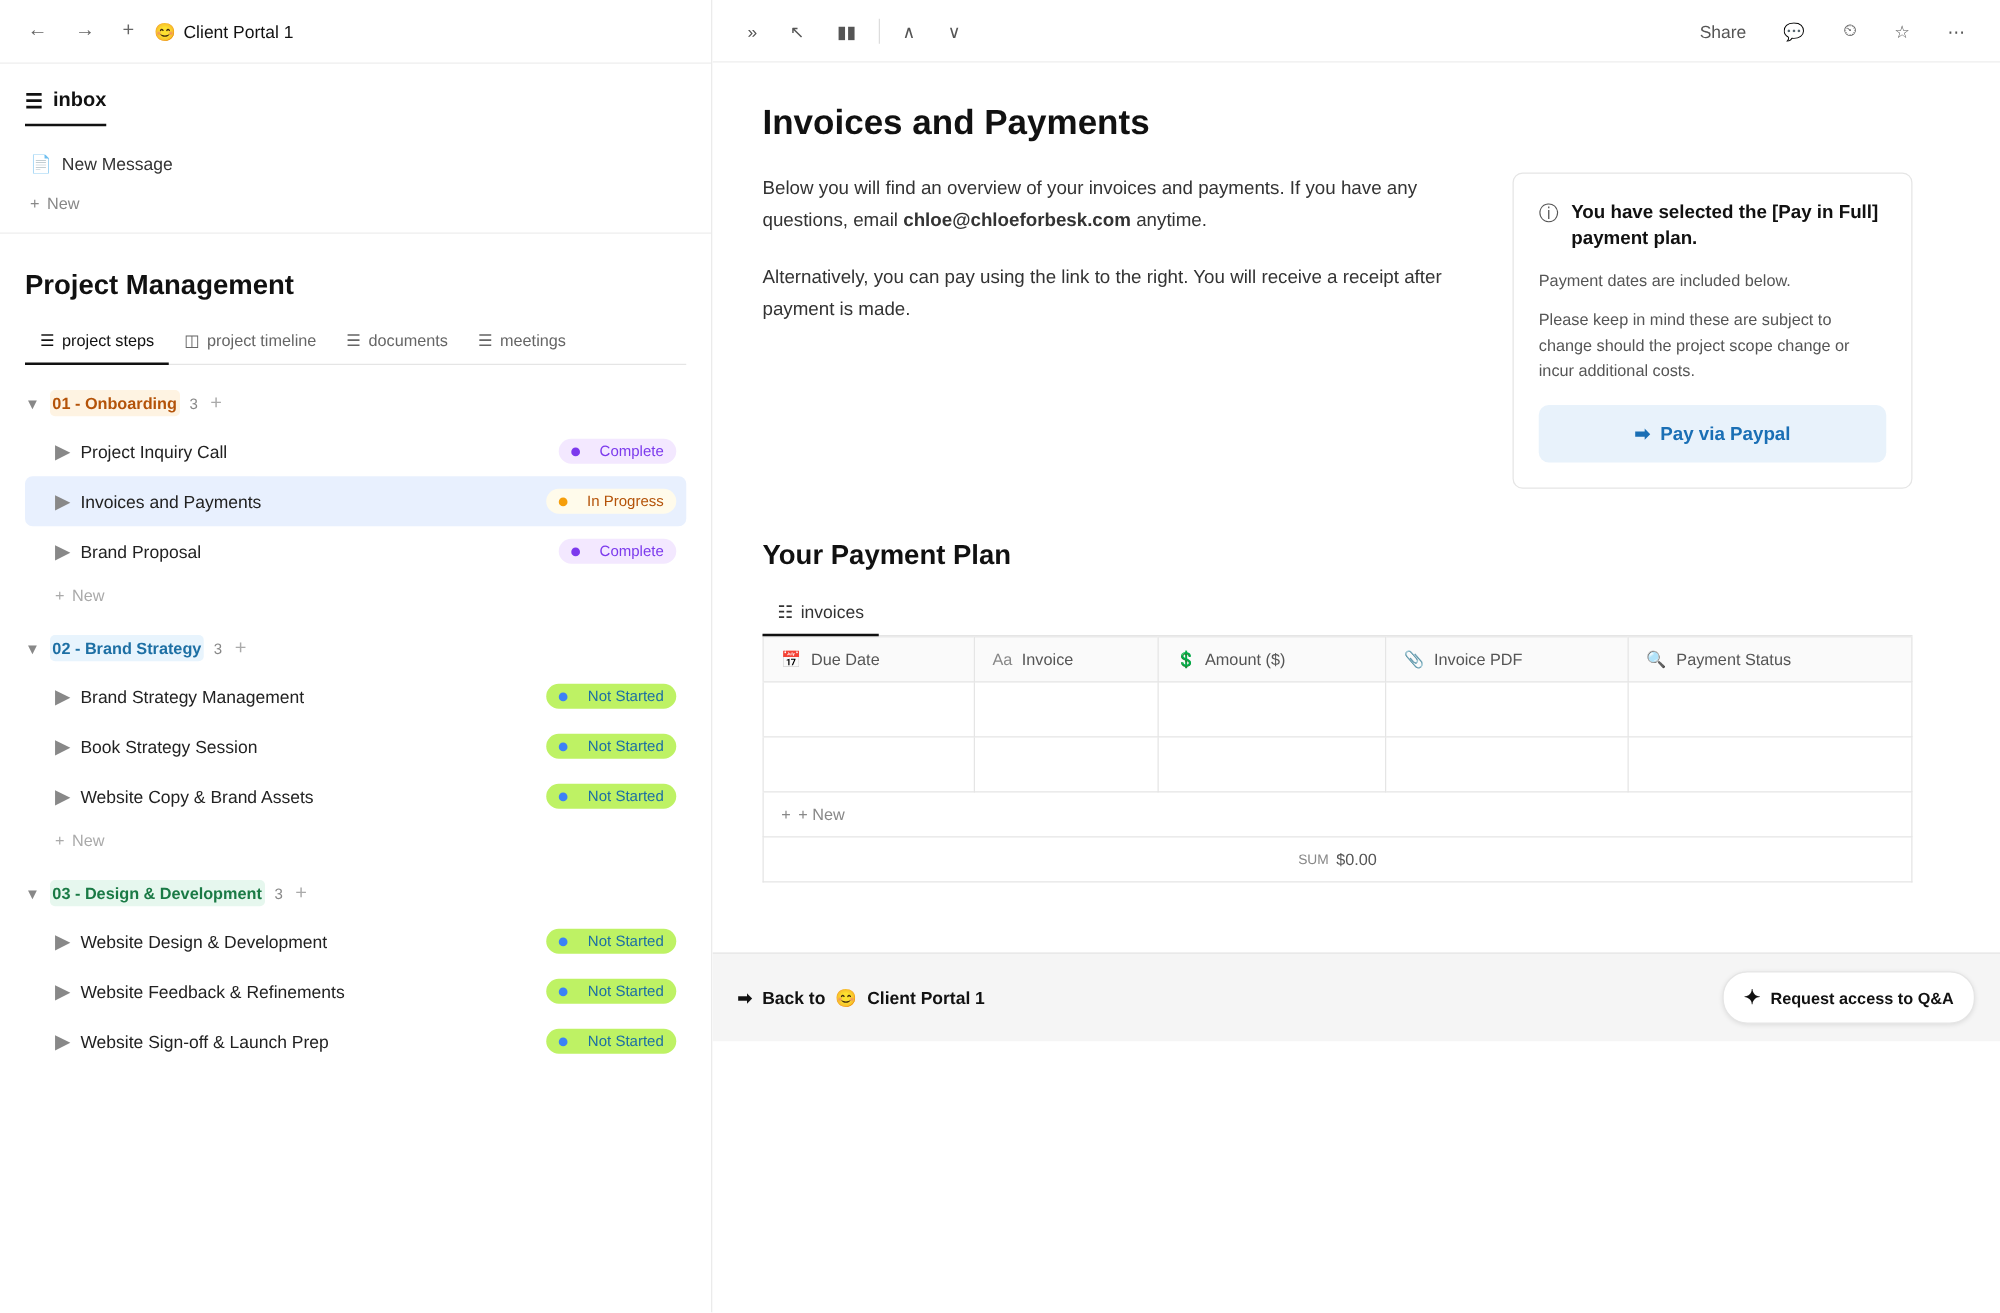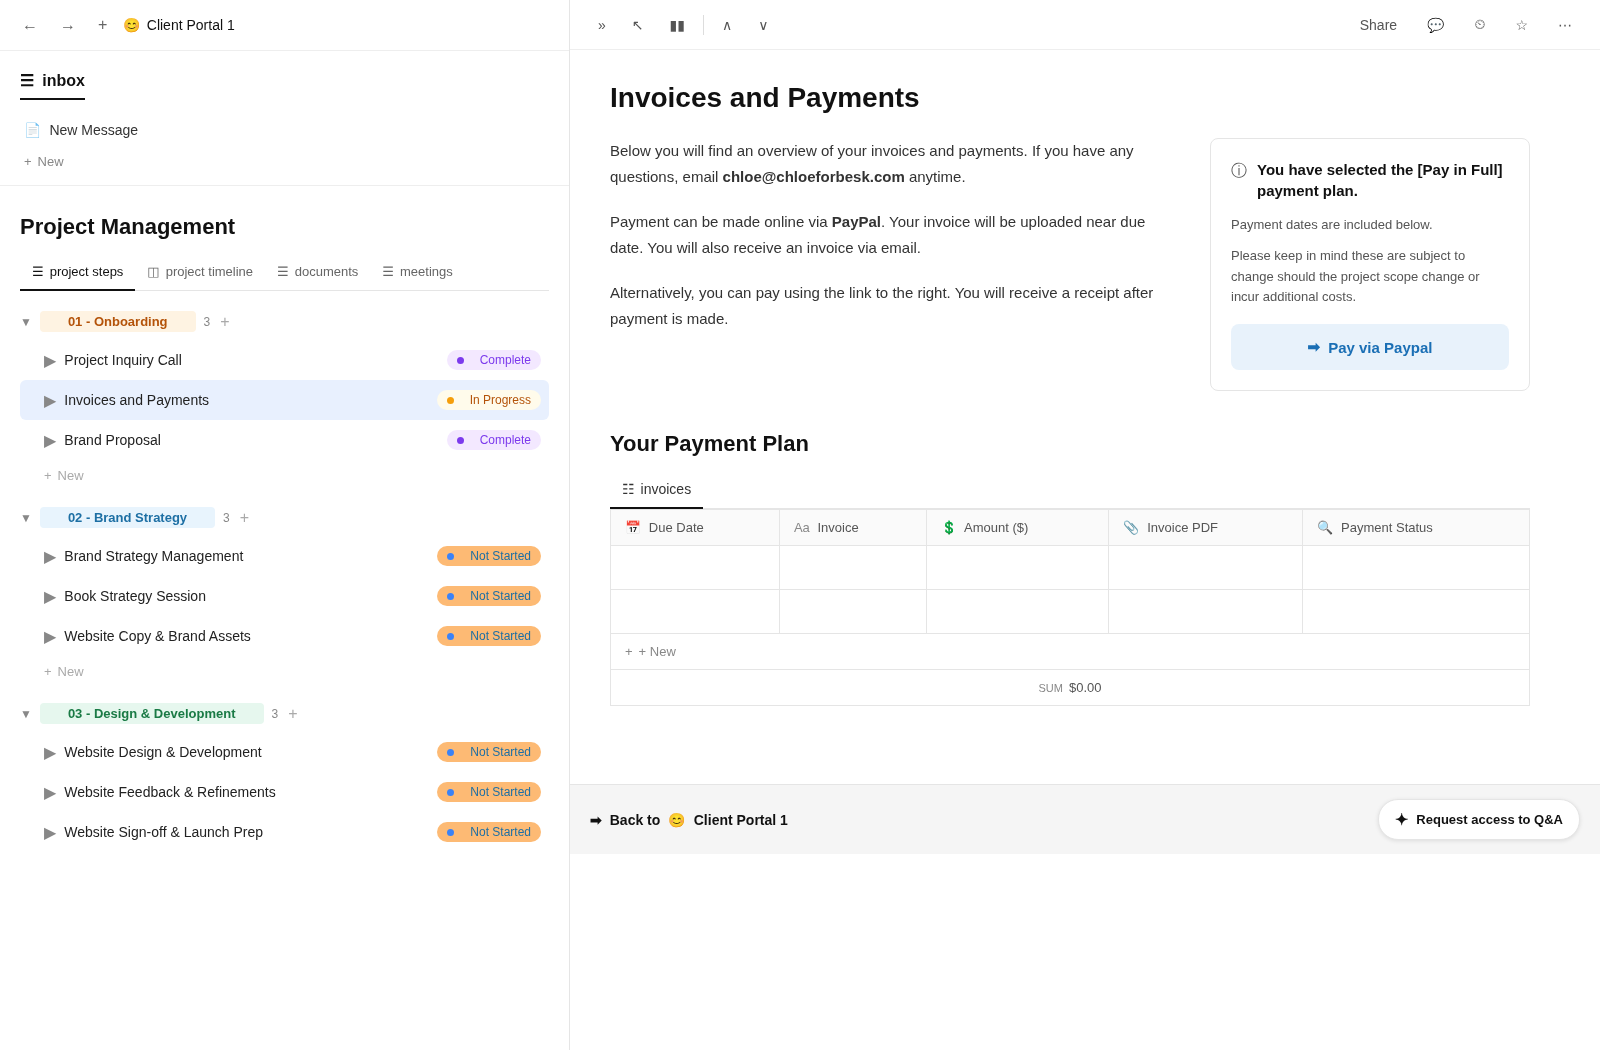--- a/index.html
+++ b/index.html
@@ -66,21 +66,21 @@
     }
     .tab-item.active { color: #111; border-bottom: 2px solid #111; }
 
     .group-header {
       display: flex; align-items: center; gap: 8px;
       margin-bottom: 8px; margin-top: 4px;
     }
     .group-label {
       display: flex; align-items: center; gap: 6px;
       font-size: 13px; font-weight: 600;
-      padding: 3px 28px; border-radius: 4px;
+      padding: 3px 2px; border-radius: 4px;
     }
     .group-label.orange { background: #fef3e2; color: #b45309; }
     .group-label.blue { background: #e8f4fd; color: #1d6fa4; }
     .group-label.green { background: #e6f7ee; color: #1a7a45; }
     .group-count { font-size: 12px; color: #888; }
     .group-add { font-size: 16px; color: #aaa; cursor: pointer; margin-left: 2px; }
 
     .task-row {
       display: flex; align-items: center; justify-content: space-between;
       padding: 10px 8px 10px 24px;
@@ -89,21 +89,21 @@
     .task-row.selected { background: #e8f0fe; }
     .task-left { display: flex; align-items: center; gap: 8px; }
     .task-icon { color: #888; font-size: 16px; }
 
     .badge {
       display: flex; align-items: center; gap: 16px;
       padding: 3px 10px; border-radius: 20px; font-size: 12px; font-weight: 500;
     }
     .badge.complete { background: #f3e8ff; color: #7c3aed; }
     .badge.in-progress { background: #fffbeb; color: #b45309; }
-    .badge.not-started { background: #fdba74; color: #1d6fa4; }
+    .badge.not-started { background: #bef264; color: #1d6fa4; }
     .badge-dot { width: 7px; height: 7px; border-radius: 50%; }
     .dot-purple { background: #7c3aed; }
     .dot-orange { background: #f59e0b; }
     .dot-blue { background: #3b82f6; }
 
     .add-new-row {
       display: flex; align-items: center; gap: 6px;
       padding: 8px 8px 8px 24px; font-size: 13px; color: #aaa; cursor: pointer;
     }
 
@@ -157,21 +157,21 @@
     .info-body { font-size: 13px; color: #555; line-height: 1.6; margin-bottom: 10px; }
 
     .pay-btn {
       display: flex; align-items: center; justify-content: center; gap: 8px;
       width: 100%; padding: 14px;
       background: #e8f2fb; border: none; border-radius: 8px;
       font-size: 15px; font-weight: 600; color: #1a6fb5; cursor: pointer;
       margin-top: 16px;
     }
 
-    .payment-plan-section { margin-bottom: 46px; }
+    .payment-plan-section { margin-bottom: 24px; }
     .section-title { font-size: 22px; font-weight: 700; color: #111; margin-bottom: 16px; }
 
     .invoices-tabs { border-bottom: 1px solid #e5e5e5; margin-bottom: 0; }
     .inv-tab {
       display: inline-flex; align-items: center; gap: 6px;
       padding: 8px 12px 10px; font-size: 14px; color: #333;
       border-bottom: 2px solid #111; margin-bottom: -1px; cursor: pointer;
     }
 
     .invoice-table { width: 100%; border-collapse: collapse; border: 1px solid #e5e5e5; }
@@ -427,23 +427,20 @@
     </div>
   </div>
 
   <div class="main-content">
     <div class="page-title">Invoices and Payments</div>
 
     <div class="content-layout">
       <div class="content-text">
         <p>
           <span>Below you will find an overview of your invoices and payments. If you have any questions, email </span><strong>chloe@chloeforbesk.com</strong><span> anytime.</span>
-        </p>
-        <p>
-          <span>Payment can be made online via </span><strong>PayPal</strong><span>. Your invoice will be uploaded near due date. You will also receive an invoice via email.</span>
         </p>
         <p>Alternatively, you can pay using the link to the right. You will receive a receipt after payment is made.</p>
       </div>
 
       <div class="info-card">
         <div class="info-card-header">
           <span class="info-icon">ⓘ</span>
           <strong class="info-title">You have selected the [Pay in Full] payment plan.</strong>
         </div>
         <p class="info-body">Payment dates are included below.</p>

